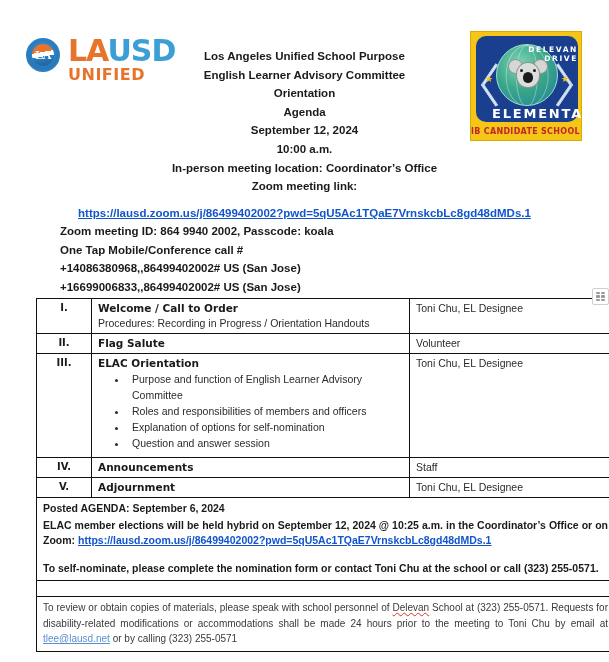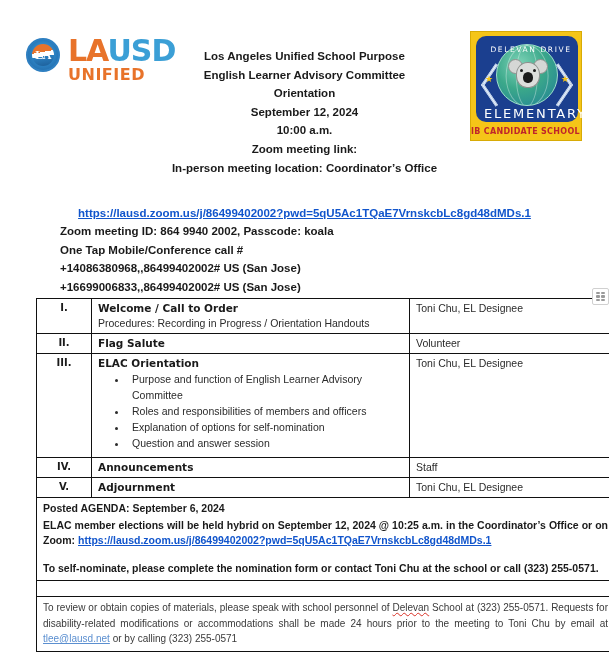--- a/index.html
+++ b/index.html
@@ -151,24 +151,24 @@
     position: absolute;
     width: 3px; height: 3px;
     border-radius: 50%;
     background: #1b1b1b;
     top: 11px;
   }
   .koala-eye.left { left: 10px; }
   .koala-eye.right { left: 23px; }
   .crest-arc {
     position: absolute;
-    left: 8px; right: 0;
-    text-align: center;
+    left: 16px; right: 0;
+    text-align: right;
     color: #ffffff;
-    font-weight: normal;
+    font-weight: bold;
     font-family: "DejaVu Sans", sans-serif;
   }
   #crest-arc-top {
     top: 9px;
     font-size: 7.5px;
     letter-spacing: 1.6px;
   }
   #crest-arc-bottom {
     top: 70px;
     font-size: 13px;
@@ -401,24 +401,25 @@
       <div class="crest-arc" id="crest-arc-top">DELEVAN DRIVE</div>
       <div class="crest-arc" id="crest-arc-bottom">ELEMENTARY</div>
     </div>
     <div id="school-tagline">IB CANDIDATE SCHOOL</div>
   </div>
 
   <div id="heading-block">
     <div class="hline">Los Angeles Unified School Purpose</div>
     <div class="hline">English Learner Advisory Committee</div>
     <div class="hline">Orientation</div>
+    <div class="hline">Agenda</div>
     <div class="hline">September 12, 2024</div>
     <div class="hline">10:00 a.m.</div>
+    <div class="hline">In-person meeting location:  Coordinator’s Office</div>
     <div class="hline">Zoom meeting link:</div>
-    <div class="hline">In-person meeting location:  Coordinator’s Office</div>
   </div>
 
   <div id="zoom-link-line">
     <span id="zoom-link">https://lausd.zoom.us/j/86499402002?pwd=5qU5Ac1TQaE7VrnskcbLc8gd48dMDs.1</span>
   </div>
 
   <div id="heading-block-2">
     <div class="hline">Zoom meeting ID:  864 9940 2002, Passcode:  koala</div>
     <div class="hline">One Tap Mobile/Conference call #</div>
     <div class="hline">+14086380968,,86499402002# US (San Jose)</div>

